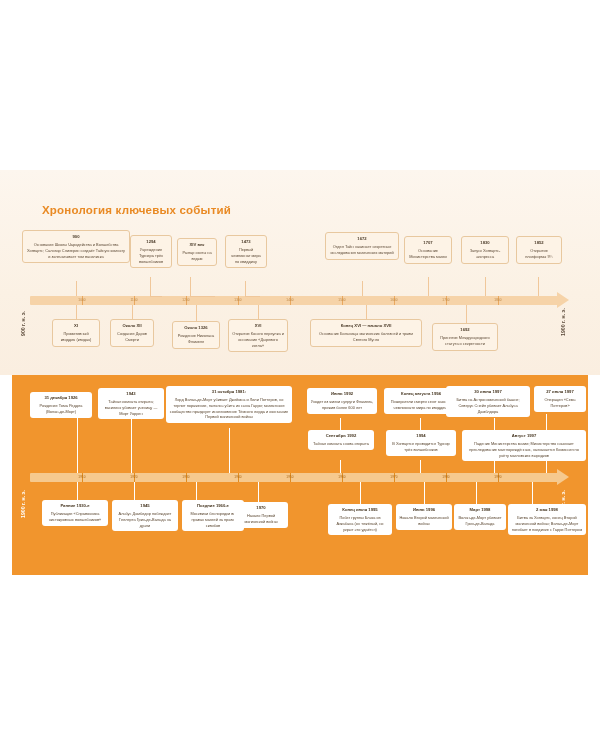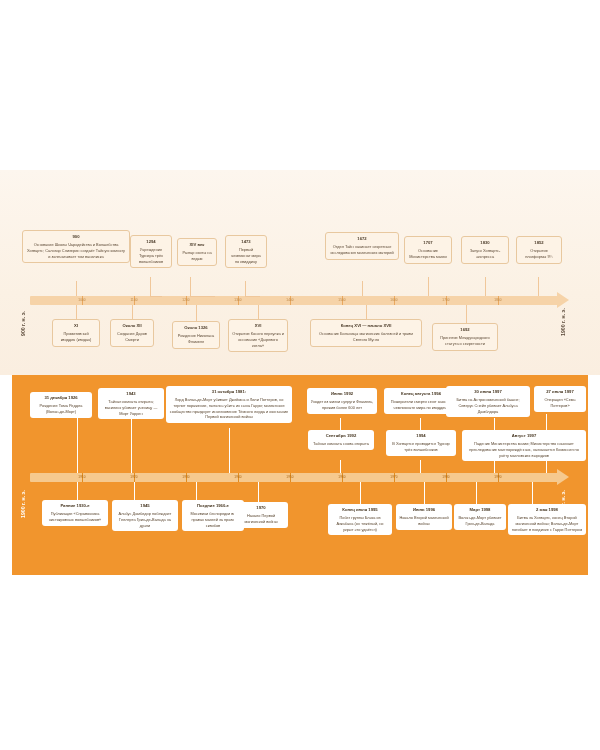--- a/index.html
+++ b/index.html
@@ -92,20 +92,21 @@
   }
   .card-o .yr{display:block;font-weight:bold;font-size:4.2px;margin-bottom:1.5px;color:#44341f;}
 </style>
 </head>
 <body>
 
 <div class="page">
 
   <div class="cream-band"></div>
 
+  <div class="title">Хронология ключевых событий</div>
 
   <div class="vlabel" style="left:26px;top:330px;">900 г. н. э.</div>
 
   <div class="vlabel" style="left:566px;top:330px;">1900 г. н. э.</div>
 
   <div class="axis-top">
     <div class="arrowhead"></div>
     <div class="tick-t" style="left:52px;"></div>
     <div class="tick-t" style="left:104px;"></div>
     <div class="tick-t" style="left:156px;"></div>

